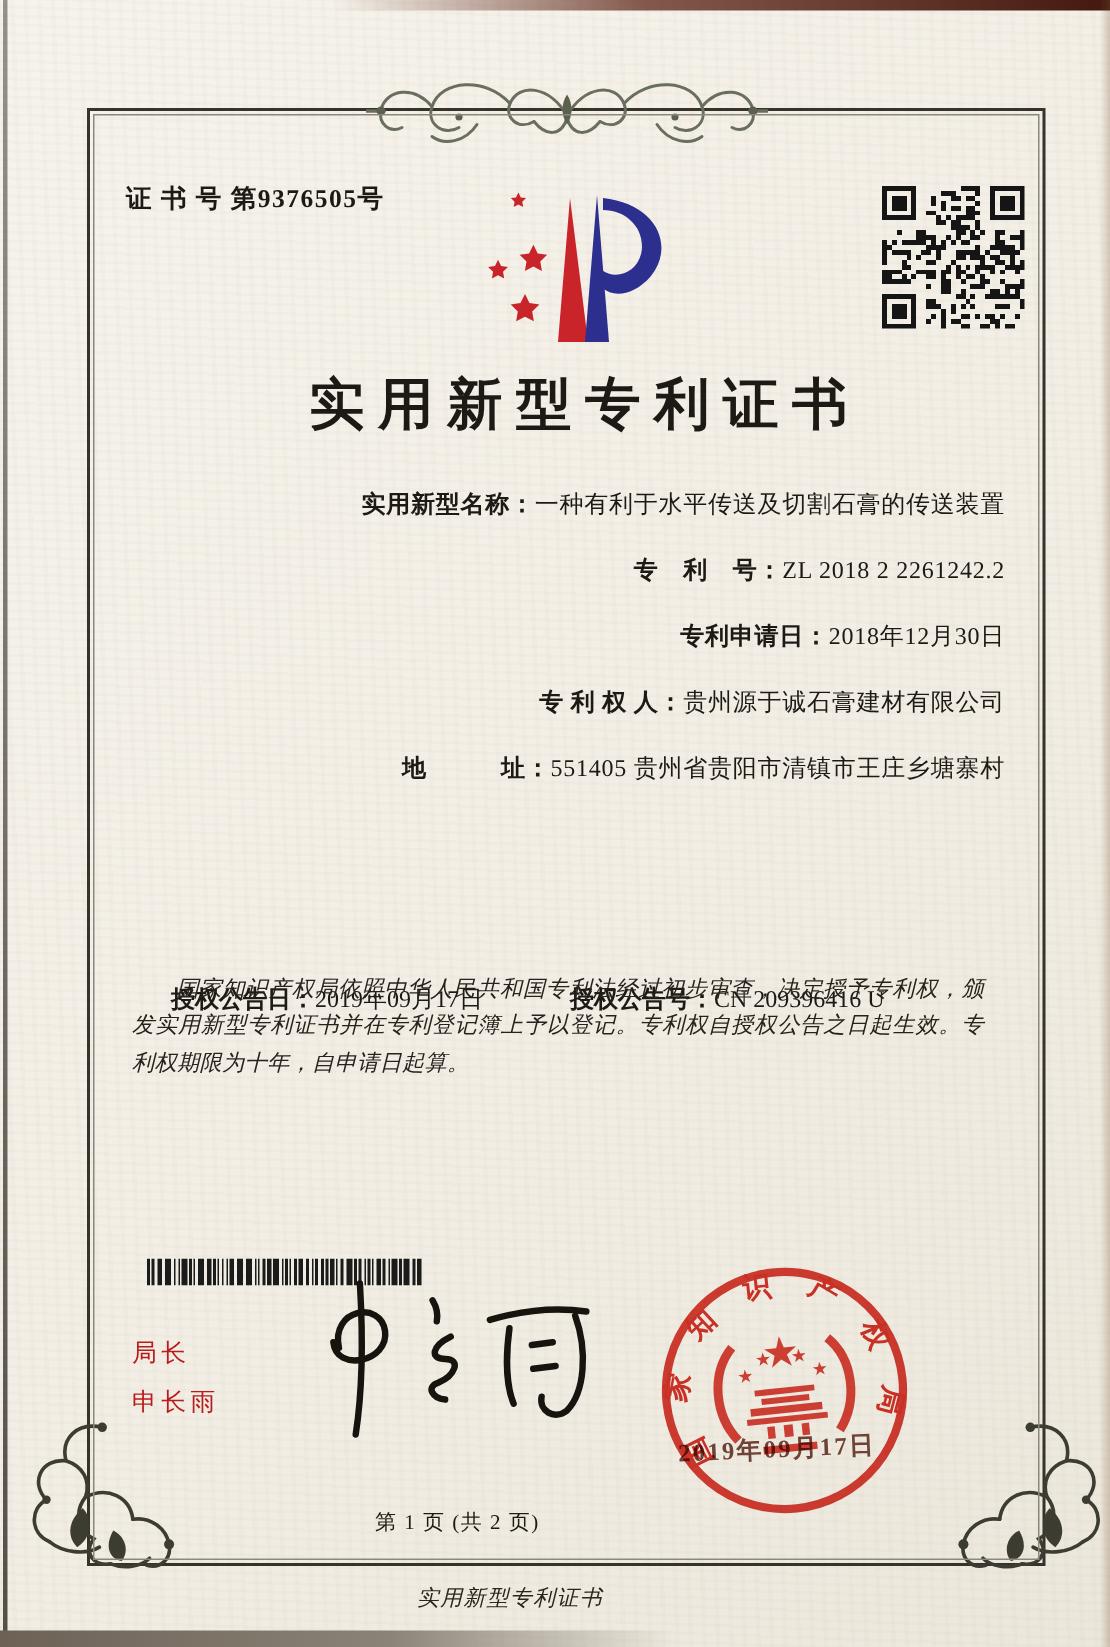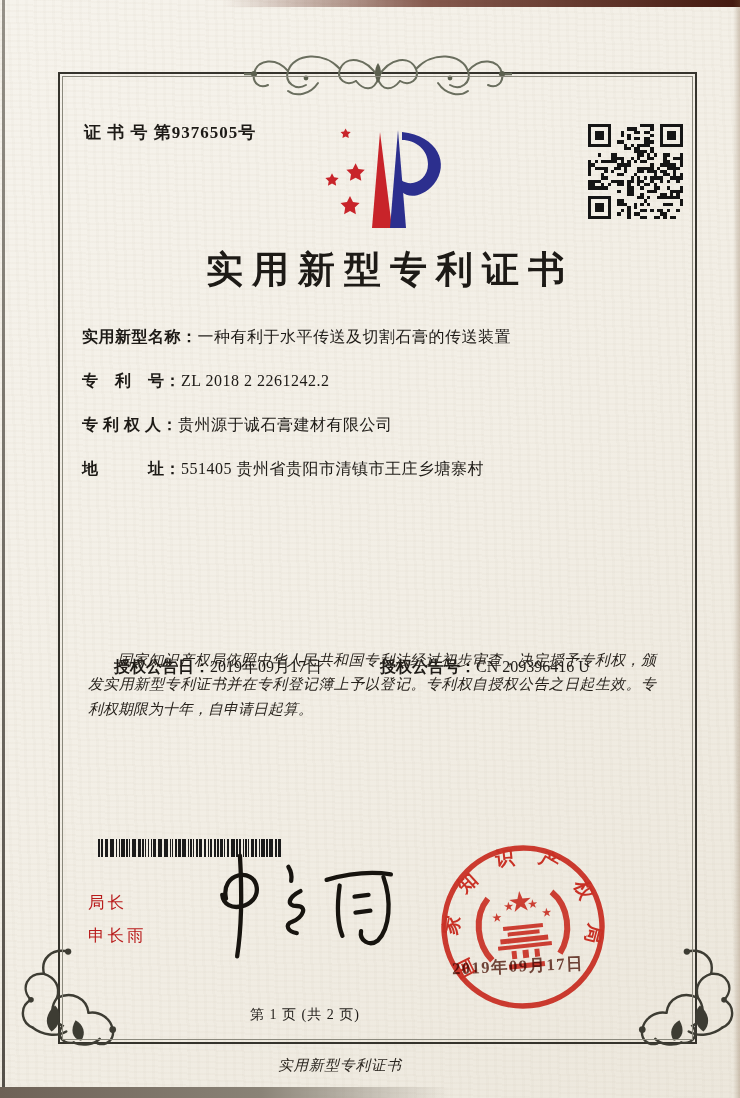--- a/index.html
+++ b/index.html
@@ -35,21 +35,21 @@
   .corner-br { right:-46px; bottom:-8px; transform:scaleX(-1); }
 
   .cert-no { position:absolute; left:84px; top:121px; font-size:17px; letter-spacing:1px; font-weight:bold; }
 
   .logo { position:absolute; left:316px; top:120px; }
   .qr   { position:absolute; left:588px; top:124px; width:95px; height:95px; }
 
   .title { position:absolute; left:0; top:245px; width:100%; text-align:center;
            font-size:37px; font-weight:bold; letter-spacing:9px;margin-left:20px; }
 
-  .fields { position:absolute; left:82px; top:315px; width:570px; font-size:16px; }
+  .fields { position:absolute; left:100px; top:315px; width:570px; font-size:16px;text-align:right; }
   .field-row { line-height:44px; white-space:pre; }
   .field-row .lbl { font-weight:bold; letter-spacing:.5px; }
   .field-row .val { letter-spacing:.5px; }
 
   .grant-row { position:absolute; left:88px; top:601px; width:580px; line-height:44px; font-size:16px; white-space:pre;margin-left:18px; }
   .grant-row .lbl { font-weight:bold; }
   .grant-gap { display:inline-block; width:58px; }
 
   .paragraphs { position:absolute; left:88px; top:648px; width:568px;
                 font-size:14.8px; line-height:24.4px; font-style:italic;
@@ -164,20 +164,21 @@
     <path d="M22,0h7v7h-7z M23,1h5v5h-5z M24,2h3v3h-3z" fill-rule="evenodd" fill="#151515"></path>
     <path d="M0,22h7v7h-7z M1,23h5v5h-5z M2,24h3v3h-3z" fill-rule="evenodd" fill="#151515"></path>
     <path d="M16,0h1v1h-1zM17,0h1v1h-1zM18,0h1v1h-1zM19,0h1v1h-1zM12,1h1v1h-1zM13,1h1v1h-1zM14,1h1v1h-1zM19,1h1v1h-1zM10,2h1v1h-1zM14,2h1v1h-1zM15,2h1v1h-1zM17,2h1v1h-1zM18,2h1v1h-1zM10,3h1v1h-1zM12,3h1v1h-1zM19,3h1v1h-1zM12,4h1v1h-1zM14,4h1v1h-1zM15,4h1v1h-1zM17,4h1v1h-1zM18,4h1v1h-1zM9,5h1v1h-1zM10,5h1v1h-1zM17,5h1v1h-1zM18,5h1v1h-1zM19,5h1v1h-1zM11,6h1v1h-1zM13,6h1v1h-1zM15,6h1v1h-1zM16,6h1v1h-1zM17,6h1v1h-1zM18,6h1v1h-1zM11,7h1v1h-1zM12,7h1v1h-1zM14,7h1v1h-1zM15,7h1v1h-1zM19,7h1v1h-1zM14,8h1v1h-1zM15,8h1v1h-1zM16,8h1v1h-1zM17,8h1v1h-1zM19,8h1v1h-1zM3,9h1v1h-1zM7,9h1v1h-1zM8,9h1v1h-1zM15,9h1v1h-1zM16,9h1v1h-1zM18,9h1v1h-1zM20,9h1v1h-1zM23,9h1v1h-1zM24,9h1v1h-1zM28,9h1v1h-1zM7,10h1v1h-1zM8,10h1v1h-1zM9,10h1v1h-1zM10,10h1v1h-1zM13,10h1v1h-1zM15,10h1v1h-1zM18,10h1v1h-1zM19,10h1v1h-1zM23,10h1v1h-1zM26,10h1v1h-1zM27,10h1v1h-1zM28,10h1v1h-1zM0,11h1v1h-1zM2,11h1v1h-1zM4,11h1v1h-1zM5,11h1v1h-1zM6,11h1v1h-1zM7,11h1v1h-1zM8,11h1v1h-1zM10,11h1v1h-1zM12,11h1v1h-1zM14,11h1v1h-1zM16,11h1v1h-1zM17,11h1v1h-1zM23,11h1v1h-1zM24,11h1v1h-1zM28,11h1v1h-1zM0,12h1v1h-1zM1,12h1v1h-1zM9,12h1v1h-1zM10,12h1v1h-1zM11,12h1v1h-1zM12,12h1v1h-1zM19,12h1v1h-1zM22,12h1v1h-1zM23,12h1v1h-1zM24,12h1v1h-1zM25,12h1v1h-1zM26,12h1v1h-1zM28,12h1v1h-1zM0,13h1v1h-1zM2,13h1v1h-1zM3,13h1v1h-1zM4,13h1v1h-1zM5,13h1v1h-1zM8,13h1v1h-1zM9,13h1v1h-1zM11,13h1v1h-1zM15,13h1v1h-1zM16,13h1v1h-1zM17,13h1v1h-1zM18,13h1v1h-1zM19,13h1v1h-1zM21,13h1v1h-1zM24,13h1v1h-1zM25,13h1v1h-1zM26,13h1v1h-1zM27,13h1v1h-1zM0,14h1v1h-1zM5,14h1v1h-1zM7,14h1v1h-1zM11,14h1v1h-1zM15,14h1v1h-1zM16,14h1v1h-1zM18,14h1v1h-1zM19,14h1v1h-1zM20,14h1v1h-1zM22,14h1v1h-1zM23,14h1v1h-1zM26,14h1v1h-1zM0,15h1v1h-1zM4,15h1v1h-1zM9,15h1v1h-1zM10,15h1v1h-1zM14,15h1v1h-1zM20,15h1v1h-1zM23,15h1v1h-1zM24,15h1v1h-1zM26,15h1v1h-1zM28,15h1v1h-1zM4,16h1v1h-1zM5,16h1v1h-1zM13,16h1v1h-1zM15,16h1v1h-1zM17,16h1v1h-1zM19,16h1v1h-1zM20,16h1v1h-1zM21,16h1v1h-1zM22,16h1v1h-1zM25,16h1v1h-1zM26,16h1v1h-1zM27,16h1v1h-1zM28,16h1v1h-1zM0,17h1v1h-1zM1,17h1v1h-1zM2,17h1v1h-1zM3,17h1v1h-1zM7,17h1v1h-1zM8,17h1v1h-1zM9,17h1v1h-1zM10,17h1v1h-1zM12,17h1v1h-1zM13,17h1v1h-1zM15,17h1v1h-1zM16,17h1v1h-1zM19,17h1v1h-1zM22,17h1v1h-1zM24,17h1v1h-1zM27,17h1v1h-1zM0,18h1v1h-1zM1,18h1v1h-1zM4,18h1v1h-1zM6,18h1v1h-1zM9,18h1v1h-1zM10,18h1v1h-1zM12,18h1v1h-1zM15,18h1v1h-1zM17,18h1v1h-1zM18,18h1v1h-1zM20,18h1v1h-1zM0,19h1v1h-1zM1,19h1v1h-1zM2,19h1v1h-1zM3,19h1v1h-1zM4,19h1v1h-1zM5,19h1v1h-1zM12,19h1v1h-1zM13,19h1v1h-1zM16,19h1v1h-1zM20,19h1v1h-1zM21,19h1v1h-1zM24,19h1v1h-1zM28,19h1v1h-1zM9,20h1v1h-1zM12,20h1v1h-1zM13,20h1v1h-1zM18,20h1v1h-1zM19,20h1v1h-1zM20,20h1v1h-1zM25,20h1v1h-1zM26,20h1v1h-1zM27,20h1v1h-1zM28,20h1v1h-1zM12,21h1v1h-1zM13,21h1v1h-1zM16,21h1v1h-1zM22,21h1v1h-1zM23,21h1v1h-1zM25,21h1v1h-1zM27,21h1v1h-1zM15,22h1v1h-1zM16,22h1v1h-1zM18,22h1v1h-1zM21,22h1v1h-1zM22,22h1v1h-1zM23,22h1v1h-1zM24,22h1v1h-1zM25,22h1v1h-1zM26,22h1v1h-1zM27,22h1v1h-1zM9,23h1v1h-1zM10,23h1v1h-1zM17,23h1v1h-1zM28,23h1v1h-1zM9,24h1v1h-1zM10,24h1v1h-1zM11,24h1v1h-1zM14,24h1v1h-1zM16,24h1v1h-1zM18,24h1v1h-1zM23,24h1v1h-1zM24,24h1v1h-1zM25,24h1v1h-1zM28,24h1v1h-1zM12,25h1v1h-1zM14,25h1v1h-1zM10,26h1v1h-1zM12,26h1v1h-1zM16,26h1v1h-1zM17,26h1v1h-1zM19,26h1v1h-1zM21,26h1v1h-1zM22,26h1v1h-1zM24,26h1v1h-1zM27,26h1v1h-1zM9,27h1v1h-1zM12,27h1v1h-1zM14,27h1v1h-1zM15,27h1v1h-1zM22,27h1v1h-1zM23,27h1v1h-1zM12,28h1v1h-1zM16,28h1v1h-1zM17,28h1v1h-1zM20,28h1v1h-1zM21,28h1v1h-1zM23,28h1v1h-1zM25,28h1v1h-1zM26,28h1v1h-1z" fill="#151515"></path>
   </svg>
 
 <div class="title">实用新型专利证书</div>
 
 <div class="fields">
   <div class="field-row"><span class="lbl">实用新型名称：</span><span class="val">一种有利于水平传送及切割石膏的传送装置</span></div>
   <div class="field-row"><span class="lbl">专　利　号：</span><span class="val">ZL 2018 2 2261242.2</span></div>
+  <div class="field-row"><span class="lbl">专利申请日：</span><span class="val">2018年12月30日</span></div>
   <div class="field-row"><span class="lbl">专 利 权 人：</span><span class="val">贵州源于诚石膏建材有限公司</span></div>
   <div class="field-row"><span class="lbl">地　　　址：</span><span class="val">551405 贵州省贵阳市清镇市王庄乡塘寨村</span></div>
 </div>
 
 <div class="grant-row">
   <span class="lbl">授权公告日：</span><span class="val">2019年09月17日</span><span class="grant-gap"></span><span class="lbl">授权公告号：</span><span class="val">CN 209396416 U</span>
 </div>
 
 <div class="paragraphs">
   <p>国家知识产权局依照中华人民共和国专利法经过初步审查，决定授予专利权，颁发实用新型专利证书并在专利登记簿上予以登记。专利权自授权公告之日起生效。专利权期限为十年，自申请日起算。</p>

